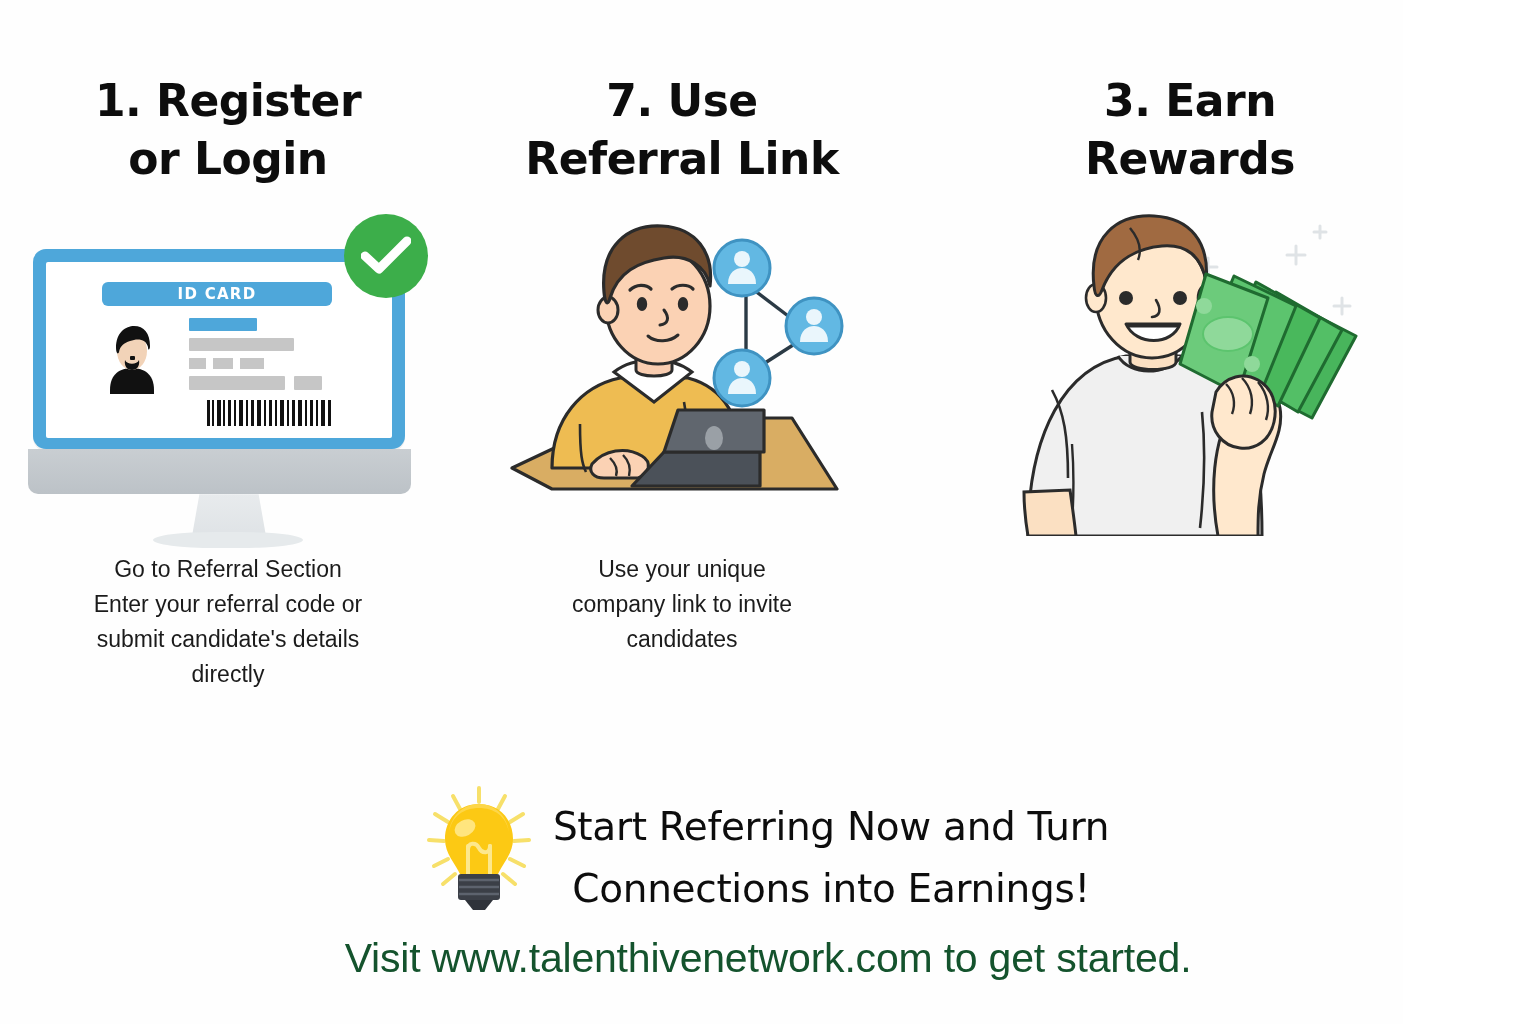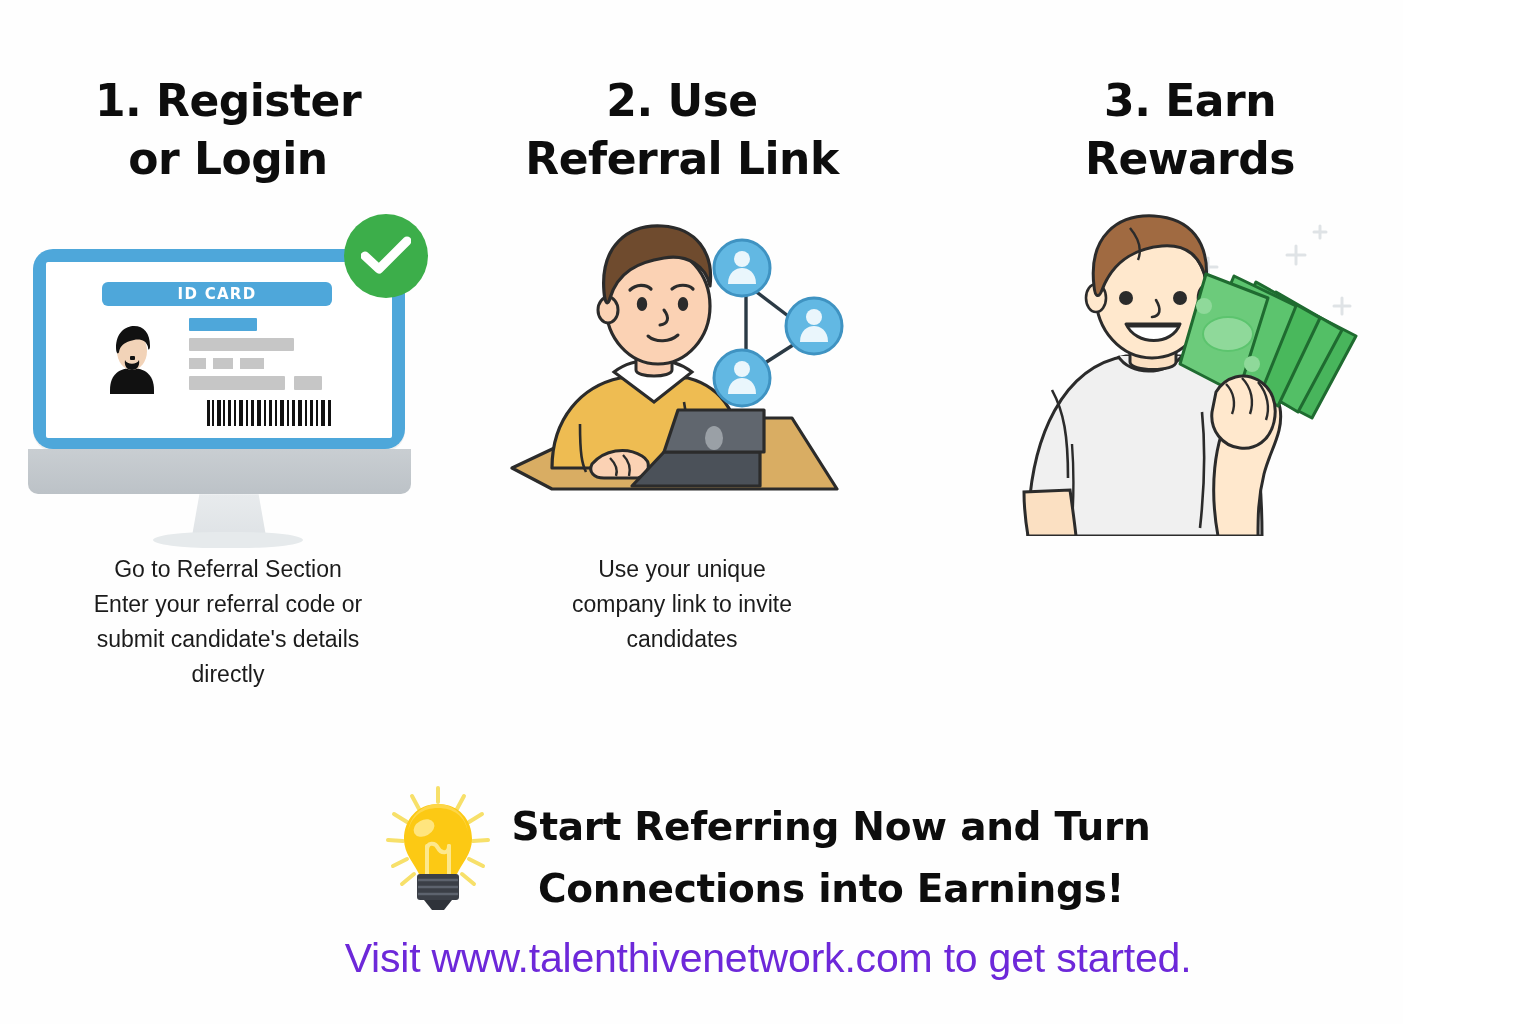--- a/index.html
+++ b/index.html
@@ -79,21 +79,21 @@
     top: 8px;
     width: 400px;
     height: 312px;
     transform: translateX(-50%);
   }
   .monitor-frame {
     position: absolute;
     left: 5px; top: 35px;
     width: 372px; height: 200px;
     background: #4ea7da;
-    border-radius: 20px;
+    border-radius: 13px;
     box-shadow: 0 2px 0 rgba(0,0,0,0.06);
   }
   .monitor-screen {
     position: absolute;
     left: 13px; top: 13px;
     right: 13px; bottom: 11px;
     background: #ffffff;
     border-radius: 2px;
     overflow: hidden;
   }
@@ -173,34 +173,34 @@
   }
   .cta-head {
     display: flex;
     align-items: flex-start;
     justify-content: center;
     gap: 22px;
   }
   .bulb { width: 104px; height: 128px; flex: 0 0 auto; margin-top: 4px; }
   .cta-text {
     font-family: "DejaVu Sans", sans-serif;
-    font-weight: bold;
+    font-weight: normal;
     font-size: 39px;
     line-height: 1.6;
     color: #0d0d0d;
     text-align: center;
     white-space: pre-line;
     padding-top: 16px;
     letter-spacing: -0.3px;
   }
   .cta-url {
     font-family: "Liberation Sans", sans-serif;
     font-weight: 400;
     font-size: 41px;
-    color: #6d28d9;
+    color: #14532d;
     margin-top: 14px;
     letter-spacing: -0.2px;
   }
 </style>
 </head>
 <body>
 
 <div class="canvas">
 
   <div class="steps">
@@ -282,21 +282,21 @@
         </div>
       </div>
 
       <p class="step-caption">Go to Referral Section
 Enter your referral code or
 submit candidate's details
 directly</p>
     </div>
 
     <div class="step step-2">
-      <h2 class="step-title">2. Use
+      <h2 class="step-title">7. Use
 Referral Link</h2>
 
       <div class="step-art">
         <svg class="art-svg" width="380" height="310" viewBox="0 0 380 310">
 
           <path d="M20 262 L126 212 L300 212 L345 283 L60 283 Z" fill="#d9ad63" stroke="#2b2b2b" stroke-width="3.2" stroke-linejoin="round"></path>
 
           <path d="M60 262 C60 212 90 180 128 172 L196 172 C234 182 250 214 250 262 Z" fill="#eebc52" stroke="#2b2b2b" stroke-width="3.2" stroke-linejoin="round"></path>
 
           <path d="M122 166 L162 196 L200 166 C190 158 176 154 162 154 C147 154 132 158 122 166 Z" fill="#ffffff" stroke="#2b2b2b" stroke-width="3"></path>

